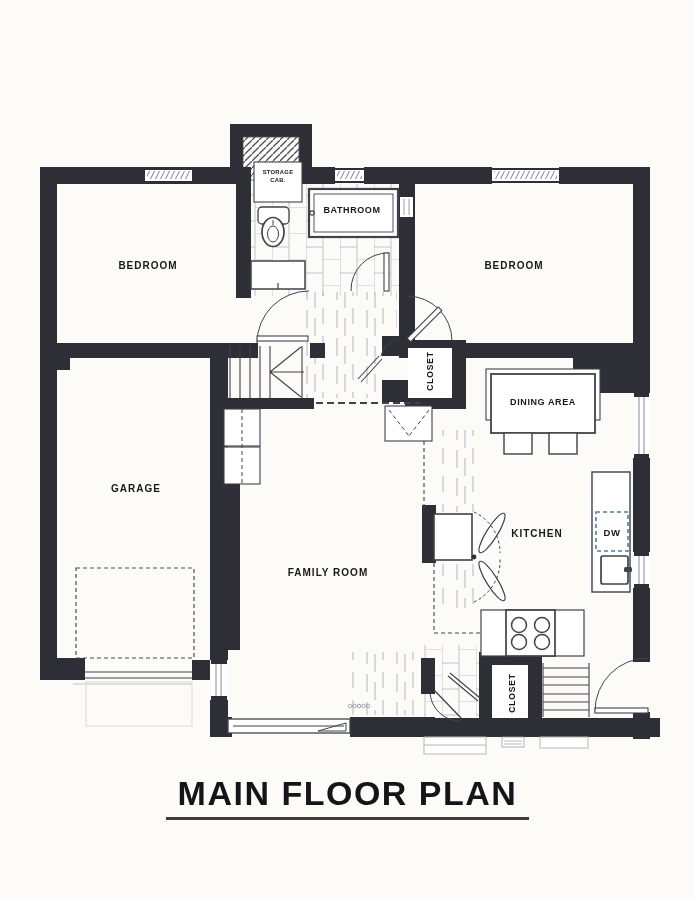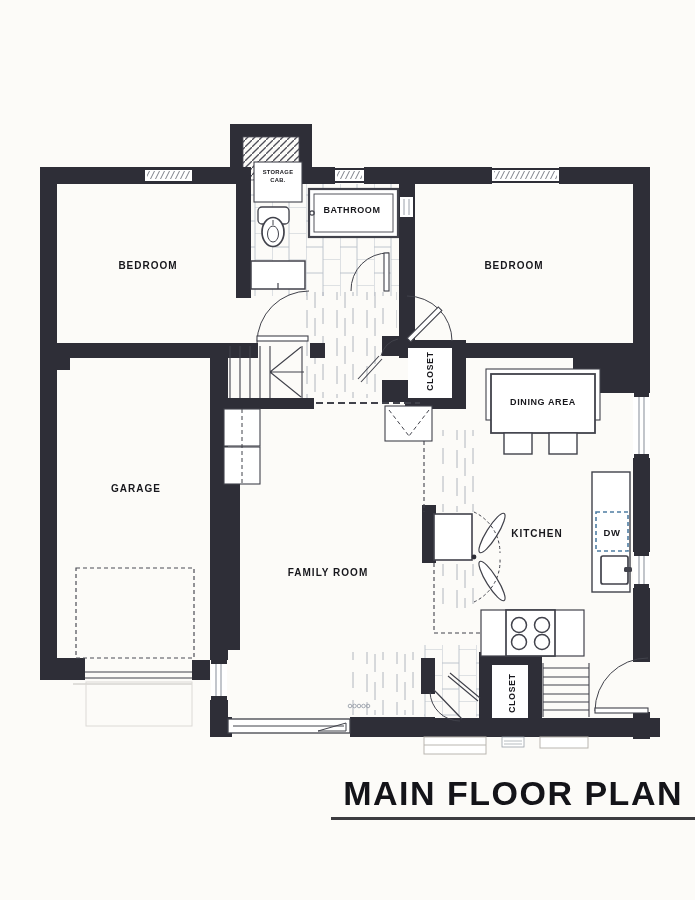--- a/index.html
+++ b/index.html
@@ -10,21 +10,21 @@
   .wall{fill:var(--wall,#2e2e37);stroke:none;}
   .fx{fill:#ffffff;stroke:var(--fixture-line,#41424b);}
   .ln{fill:none;stroke:var(--fixture-line,#41424b);}
   .thin{fill:none;stroke:#9aa0aa;}
   .dash{stroke-dasharray:4 3;}
   .lbl{font-size:10px;letter-spacing:1px;text-anchor:middle;}
   .lbl-sm{font-size:9px;letter-spacing:.6px;text-anchor:middle;}
   .lbl-dw{font-size:9.5px;letter-spacing:.5px;text-anchor:middle;}
   .lbl-xs{font-size:5.8px;letter-spacing:.3px;text-anchor:middle;}
   .lbl-cl{font-size:8.5px;letter-spacing:.8px;text-anchor:middle;}
-  .title-wrap{position:absolute;left:0;top:774px;width:100%;text-align:right;}
+  .title-wrap{position:absolute;left:0;top:774px;width:100%;text-align:center;}
   .title-wrap span{display:inline-block;font-size:34px;font-weight:bold;letter-spacing:1.5px;
         color:#141419;border-bottom:3px solid #3c3c40;padding:0 12px 4px;}
 </style>
 </head>
 <body>
 
 <div class="page">
 <svg width="695" height="900" viewBox="0 0 695 900">
   <defs>
     <pattern id="tile" width="34" height="26" patternUnits="userSpaceOnUse">

